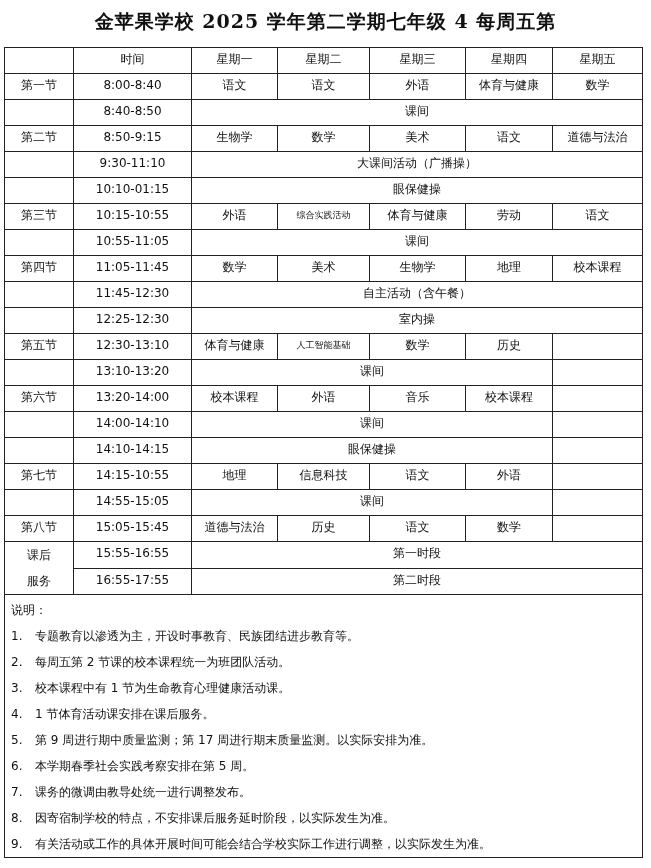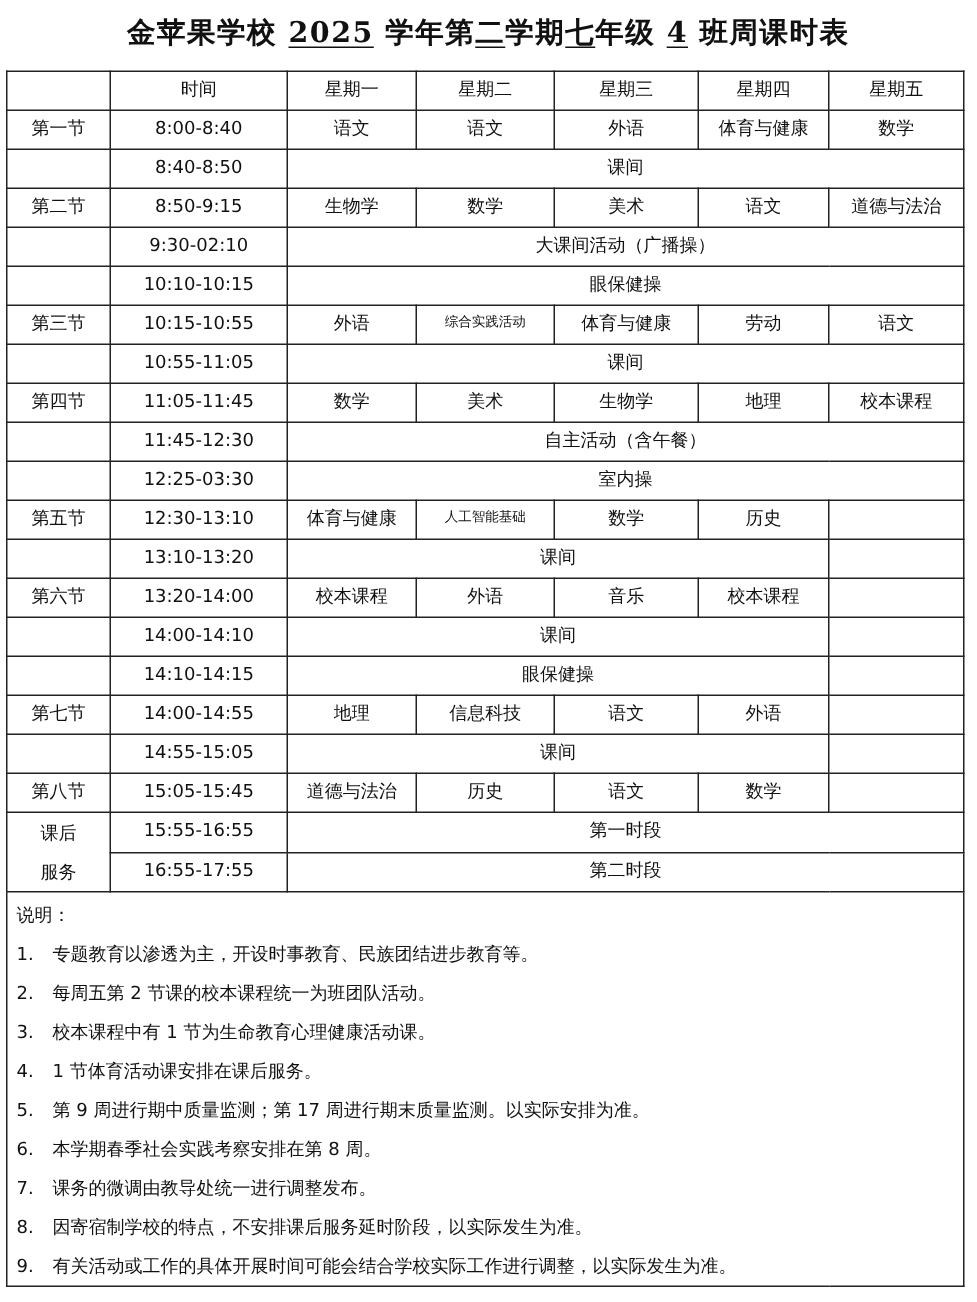--- a/index.html
+++ b/index.html
@@ -1,21 +1,21 @@
 <!DOCTYPE html>
 <html><head>
 <meta charset="utf-8">
 <style>
   html, body { margin: 0; padding: 0; background: #ffffff; }
   body { width: 651px; height: 868px; position: relative; overflow: hidden;
          font-family: "DejaVu Sans", "Liberation Sans", sans-serif; color: #111; }
   .title { position: absolute; top: 9px; left: 0; width: 651px; text-align: center;
            font-family: "DejaVu Serif", "Liberation Serif", serif; font-size: 19px;
            font-weight: bold; letter-spacing: 1px; color: #111; }
-  .title .u { text-decoration: underline; text-underline-offset: 3px; }
+  .title .u { text-underline-offset: 3px; }
   table.tt { position: absolute; top: 47px; left: 4px; border-collapse: collapse;
              table-layout: fixed; width: 628px; }
   table.tt td { border: 1px solid #222; height: 25px; padding: 0; font-size: 12px;
                 text-align: center; vertical-align: top; line-height: 22px;
                 white-space: nowrap; overflow: hidden; }
   table.tt td.sm { font-size: 9px; line-height: 22px; }
   table.tt td.svc { vertical-align: middle; line-height: 26px; }
   table.tt td.notes { text-align: left; vertical-align: top; padding: 2px 0 0 6px;
                       height: 258px; line-height: 26px; font-size: 12px; white-space: normal; }
   .note-line { display: block; }
@@ -25,21 +25,21 @@
   .col-mon { width: 86px; }
   .col-tue { width: 92px; }
   .col-wed { width: 96px; }
   .col-thu { width: 87px; }
   .col-fri { width: 90px; }
 </style>
 </head>
 <body>
 
 <div class="title">
-  <span>金苹果学校 </span><span class="u">2025</span><span> 学年第</span><span class="u">二</span><span>学期</span><span class="u">七</span><span>年级 </span><span class="u">4</span><span> 班周课时表</span>
+  <span>金苹果学校 </span><span class="u">2025</span><span> 学年第</span><span class="u">二</span><span>学期</span><span class="u">七</span><span>年级 </span><span class="u">4</span><span> 每周五第</span>
 </div>
 
 <table class="tt">
   <colgroup>
     <col class="col-period">
       <col class="col-time">
       <col class="col-mon">
       <col class="col-tue">
       <col class="col-wed">
       <col class="col-thu">
@@ -77,27 +77,27 @@
       <td>8:50-9:15</td>
       <td>生物学</td>
       <td>数学</td>
       <td>美术</td>
       <td>语文</td>
       <td>道德与法治</td>
     </tr>
 
     <tr>
       <td></td>
-      <td>9:30-02:10</td>
+      <td>9:30-11:10</td>
       <td colspan="5">大课间活动（广播操）</td>
     </tr>
 
     <tr>
       <td></td>
-      <td>10:10-10:15</td>
+      <td>10:10-01:15</td>
       <td colspan="5">眼保健操</td>
     </tr>
 
     <tr>
       <td>第三节</td>
       <td>10:15-10:55</td>
       <td>外语</td>
       <td class="sm">综合实践活动</td>
       <td>体育与健康</td>
       <td>劳动</td>
@@ -121,21 +121,21 @@
     </tr>
 
     <tr>
       <td></td>
       <td>11:45-12:30</td>
       <td colspan="5">自主活动（含午餐）</td>
     </tr>
 
     <tr>
       <td></td>
-      <td>12:25-03:30</td>
+      <td>12:25-12:30</td>
       <td colspan="5">室内操</td>
     </tr>
 
     <tr>
       <td>第五节</td>
       <td>12:30-13:10</td>
       <td>体育与健康</td>
       <td class="sm">人工智能基础</td>
       <td>数学</td>
       <td>历史</td>
@@ -168,21 +168,21 @@
 
     <tr>
       <td></td>
       <td>14:10-14:15</td>
       <td colspan="4">眼保健操</td>
       <td></td>
     </tr>
 
     <tr>
       <td>第七节</td>
-      <td>14:00-14:55</td>
+      <td>14:15-10:55</td>
       <td>地理</td>
       <td>信息科技</td>
       <td>语文</td>
       <td>外语</td>
       <td></td>
     </tr>
 
     <tr>
       <td></td>
       <td>14:55-15:05</td>
@@ -214,20 +214,20 @@
     </tr>
 
     <tr>
       <td colspan="7" class="notes">
         <span class="note-line">说明：</span>
         <span class="note-line"><span class="note-num">1.</span><span>专题教育以渗透为主，开设时事教育、民族团结进步教育等。</span></span>
         <span class="note-line"><span class="note-num">2.</span><span>每周五第 2 节课的校本课程统一为班团队活动。</span></span>
         <span class="note-line"><span class="note-num">3.</span><span>校本课程中有 1 节为生命教育心理健康活动课。</span></span>
         <span class="note-line"><span class="note-num">4.</span><span>1 节体育活动课安排在课后服务。</span></span>
         <span class="note-line"><span class="note-num">5.</span><span>第 9 周进行期中质量监测；第 17 周进行期末质量监测。以实际安排为准。</span></span>
-        <span class="note-line"><span class="note-num">6.</span><span>本学期春季社会实践考察安排在第 8 周。</span></span>
+        <span class="note-line"><span class="note-num">6.</span><span>本学期春季社会实践考察安排在第 5 周。</span></span>
         <span class="note-line"><span class="note-num">7.</span><span>课务的微调由教导处统一进行调整发布。</span></span>
         <span class="note-line"><span class="note-num">8.</span><span>因寄宿制学校的特点，不安排课后服务延时阶段，以实际发生为准。</span></span>
         <span class="note-line"><span class="note-num">9.</span><span>有关活动或工作的具体开展时间可能会结合学校实际工作进行调整，以实际发生为准。</span></span>
       </td>
     </tr>
   </tbody>
 </table>
 
 </body></html>

